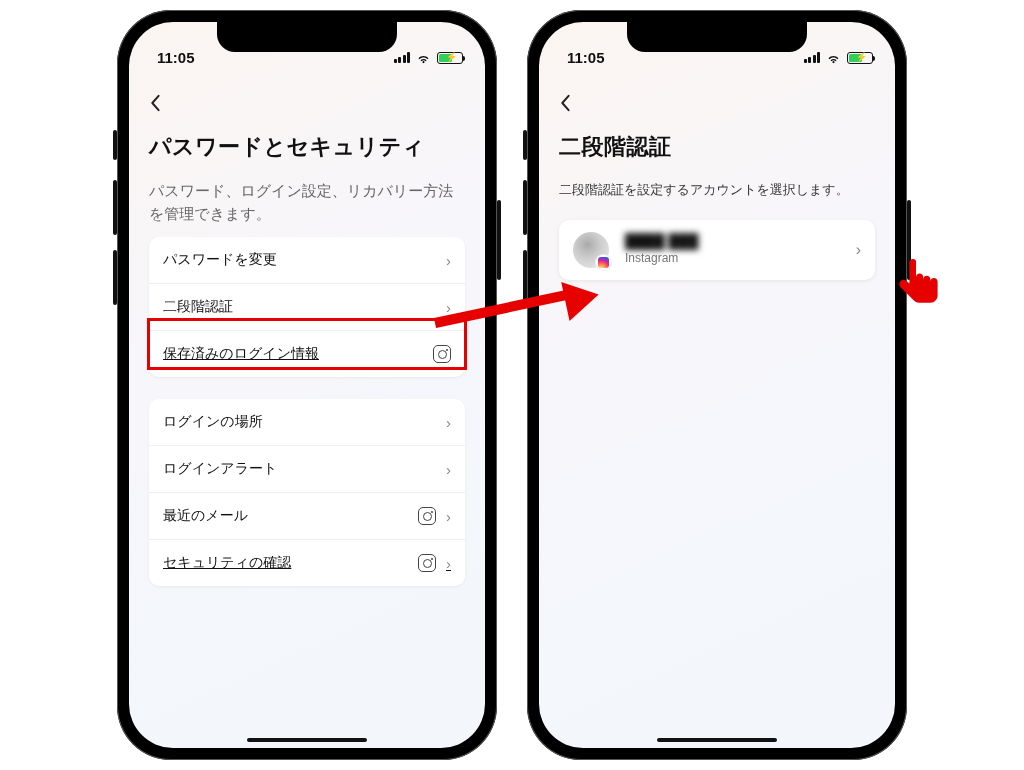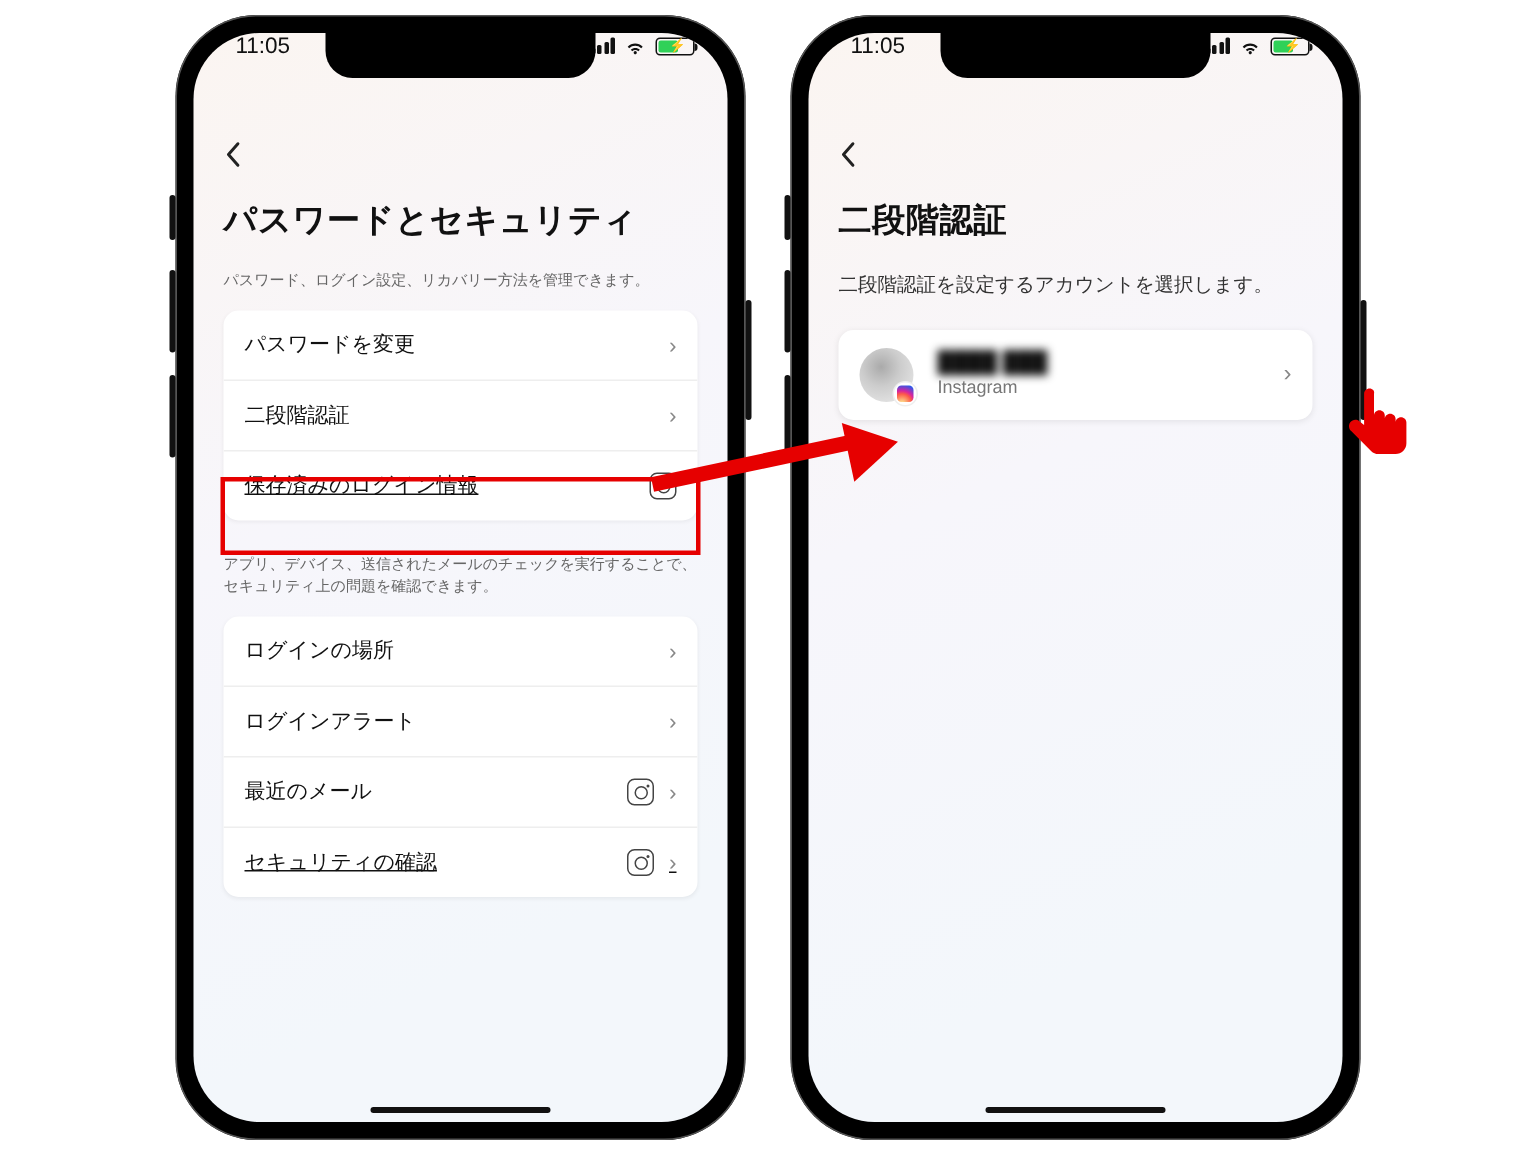--- a/index.html
+++ b/index.html
@@ -45,24 +45,24 @@
     top:0;left:50%;
     transform:translateX(-50%);
     width:180px;height:30px;
     background:#000;
     border-bottom-left-radius:18px;
     border-bottom-right-radius:18px;
     z-index:5;
   }
   .status-bar{
     position:absolute;top:0;left:0;right:0;
-    height:44px;display:flex;align-items:flex-start;
+    height:44px;display:flex;align-items:flex-end;
     justify-content:space-between;
     padding:0 22px 0 28px;
-    font-size:15px;font-weight:400;color:#111;
+    font-size:15px;font-weight:700;color:#111;
     z-index:4;
   }
   .status-icons{display:flex;align-items:center;gap:5px;}
   .sig-bars{display:flex;align-items:flex-end;gap:1.5px;height:11px;}
   .sig-bars span{width:3px;background:#111;border-radius:1px;}
   .sig-bars span:nth-child(1){height:4px;}
   .sig-bars span:nth-child(2){height:6px;}
   .sig-bars span:nth-child(3){height:8px;}
   .sig-bars span:nth-child(4){height:11px;}
   .wifi{width:17px;height:17px;}
@@ -82,21 +82,21 @@
     margin-bottom:16px;display:block;line-height:1;
   }
   h1.page-title{
     font-size:22px;font-weight:700;color:#111;
     margin-bottom:18px;letter-spacing:.5px;
   }
   .section-title{
     font-size:15px;font-weight:700;color:#111;margin-bottom:4px;
   }
   .section-desc{
-    font-size:10px;color:#666;line-height:1.5;margin-bottom:12px;
+    font-size:15px;color:#666;line-height:1.5;margin-bottom:12px;
   }
   .card{
     background:#fff;border-radius:10px;
     box-shadow:0 1px 3px rgba(0,0,0,.06);
     overflow:hidden;margin-bottom:22px;
   }
   .row{
     display:flex;align-items:center;justify-content:space-between;
     padding:14px 14px;font-size:14px;color:#111;
     border-bottom:1px solid #eee;
@@ -216,21 +216,20 @@
             </span>
         </div>
         <div class="row">
           <span class="label">保存済みのログイン情報</span>
           <span class="right">
               <span class="ig-icon"></span>
             </span>
         </div>
       </div>
 
-      <div class="section-desc">アプリ、デバイス、送信されたメールのチェックを実行することで、セキュリティ上の問題を確認できます。</div>
 
       <div class="card">
         <div class="row">
           <span class="label">ログインの場所</span>
           <span class="right">
               <span class="chev">›</span>
             </span>
         </div>
         <div class="row">
           <span class="label">ログインアラート</span>

